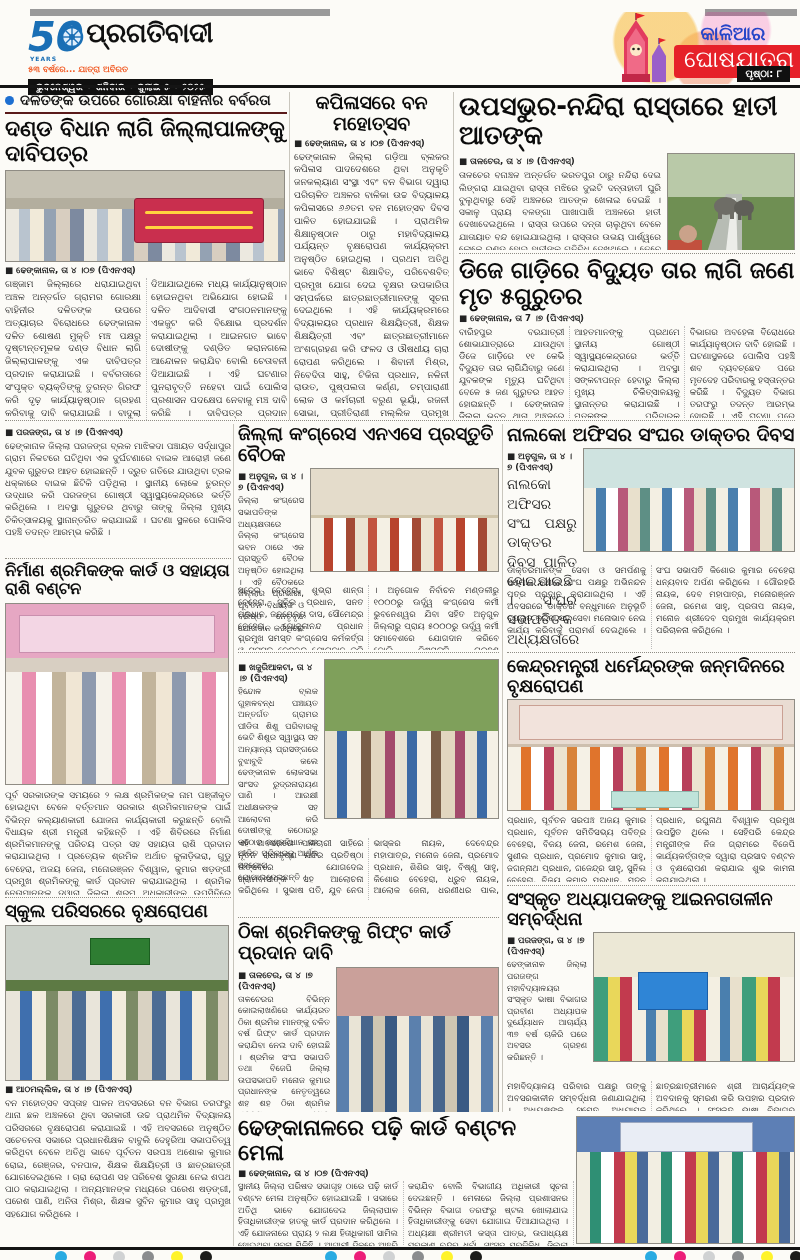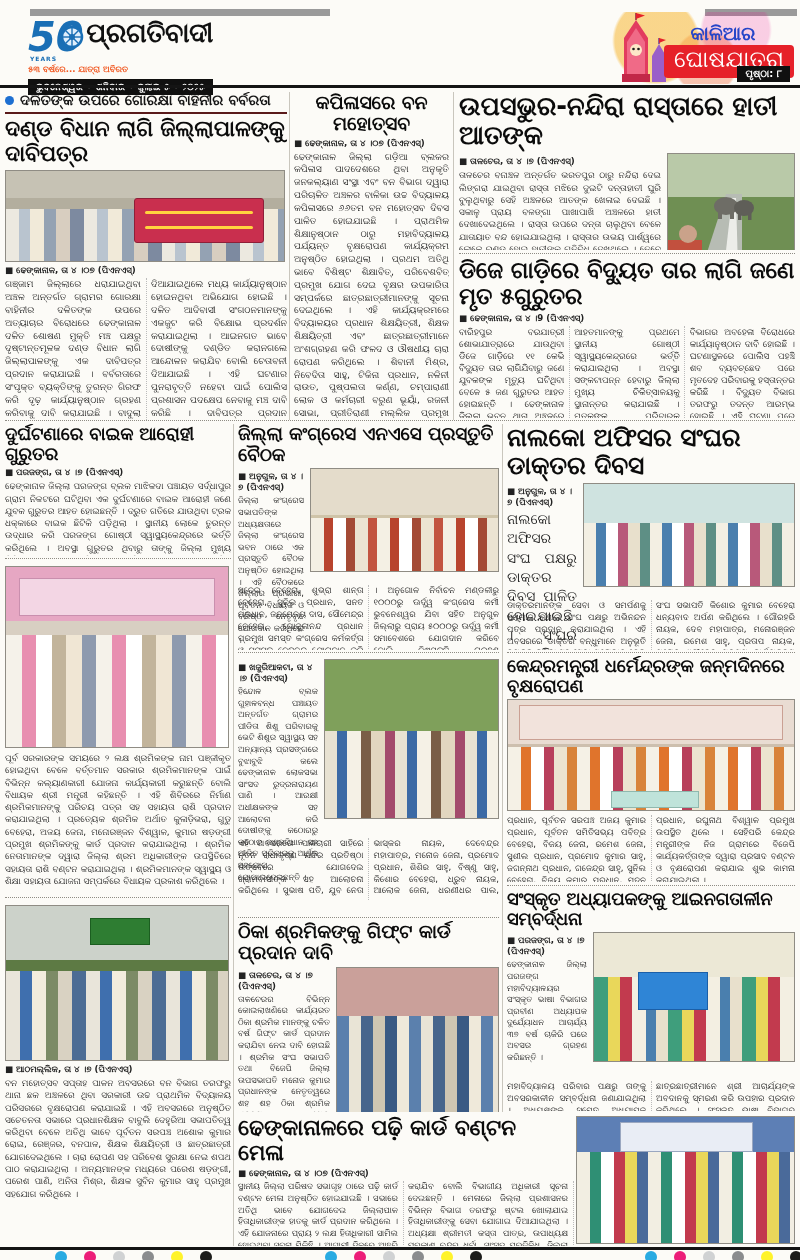--- a/index.html
+++ b/index.html
@@ -89,21 +89,21 @@
       <rect x="26" y="62" width="28" height="8" fill="#c22748"></rect>
       <polygon points="56,70 56,44 63,32 70,44 70,70" fill="#9a5fc9"></polygon>
       <line x1="40" y1="8" x2="40" y2="1" stroke="#8e1f38" stroke-width="1.5"></line>
       <polygon points="40,1 49,3.5 40,7" fill="#e62129"></polygon>
       <line x1="63" y1="32" x2="63" y2="26" stroke="#6d3f93" stroke-width="1.5"></line>
       <polygon points="63,26 70,28 63,31" fill="#e62129"></polygon>
       <circle cx="40" cy="38" r="6" fill="#fde8c8"></circle>
         <circle cx="37.5" cy="37" r="1.3" fill="#1c1c1c"></circle>
       <circle cx="42.5" cy="37" r="1.3" fill="#1c1c1c"></circle>
     </svg>
-    <div style="position:absolute;left:68px;top:10px;width:118px;text-align:center">
+    <div style="position:absolute;left:78px;top:10px;width:118px;text-align:center">
       <div class="fword1">କାଳିଆର</div>
       <div class="fword2">ଘୋଷଯାତ୍ରା</div>
     </div>
     <div class="pagelab">ପୃଷ୍ଠା: ୮</div>
   </div>
 
   <div class="rule" style="top:85px;height:3px"></div>
 
   <div class="art" style="left:5px;top:92px;width:282px;height:328px">
     <div class="kick">
@@ -155,46 +155,47 @@
           <circle cx="20" cy="80" r="9" fill="#caa28a"></circle>
         </svg>
       </div>
     </div>
   </div>
 
   <div class="hdot" style="left:459px;top:253px;width:336px"></div>
 
   <div class="art" style="left:459px;top:258px;width:336px;height:160px">
     <h2 class="h" style="font-size:23px">ଡିଜେ ଗାଡ଼ିରେ ବିଦ୍ୟୁତ ତାର ଲାଗି ଜଣେ ମୃତ ୫ଗୁରୁତର</h2>
-    <div class="dl">■ ଢେଙ୍କାନାଳ, ତା ୪ ।9 (ପିଏନଏସ୍)</div>
+    <div class="dl">■ ଢେଙ୍କାନାଳ, ତା 7 ।୭ (ପିଏନଏସ୍)</div>
     <div class="body cols3" style="height:112px;font-size:8.8px">ବାରିହପୁର ବରଯାତ୍ରୀ ଶୋଭାଯାତ୍ରାରେ ଯାଉଥିବା ଡିଜେ ଗାଡ଼ିରେ ୧୧ କେଭି ବିଦ୍ୟୁତ ତାର ଲାଗିଯିବାରୁ ଜଣେ ଯୁବକଙ୍କ ମୃତ୍ୟୁ ଘଟିଥିବା ବେଳେ ୫ ଜଣ ଗୁରୁତର ଆହତ ହୋଇଛନ୍ତି । ଢେଙ୍କାନାଳ ଜିଲ୍ଲା ଭୁବନ ଥାନା ଅଞ୍ଚଳରେ ଏହି ଦୁର୍ଘଟଣା ଘଟିଛି । ଗୁରୁତର ଆହତମାନଙ୍କୁ ପ୍ରଥମେ ସ୍ଥାନୀୟ ଗୋଷ୍ଠୀ ସ୍ୱାସ୍ଥ୍ୟକେନ୍ଦ୍ରରେ ଭର୍ତ୍ତି କରାଯାଇଥିଲା । ଅବସ୍ଥା ସଙ୍କଟାପନ୍ନ ହେବାରୁ ଜିଲ୍ଲା ମୁଖ୍ୟ ଚିକିତ୍ସାଳୟକୁ ସ୍ଥାନାନ୍ତର କରାଯାଇଛି । ମୃତକଙ୍କ ପରିବାରକୁ କ୍ଷତିପୂରଣ ଦେବା ସହ ବିଦ୍ୟୁତ ବିଭାଗର ଅବହେଳା ବିରୋଧରେ କାର୍ଯ୍ୟାନୁଷ୍ଠାନ ଦାବି ହୋଇଛି । ଘଟଣାସ୍ଥଳରେ ପୋଲିସ ପହଞ୍ଚି ଶବ ବ୍ୟବଚ୍ଛେଦ ପରେ ମୃତଦେହ ପରିବାରକୁ ହସ୍ତାନ୍ତର କରିଛି । ବିଦ୍ୟୁତ ବିଭାଗ ତରଫରୁ ତଦନ୍ତ ଆରମ୍ଭ ହୋଇଛି । ଏହି ଘଟଣା ପରେ ଶୋଭାଯାତ୍ରାରେ ଡିଜେ ଗାଡ଼ି ଚଳାଚଳ ଉପରେ ପ୍ରଶ୍ନ ଉଠିଛି । ଏଭଳି ଘଟଣା ଠାବ କରି ତୁରନ୍ତ ପଦକ୍ଷେପ ନେବାକୁ ସ୍ଥାନୀୟ ଲୋକେ ଦାବି କରିଛନ୍ତି ।</div>
   </div>
 
   <div class="hdot" style="left:5px;top:420px;width:790px"></div>
 
   <div class="art" style="left:5px;top:424px;width:226px;height:132px">
-    <h2 class="h" style="font-size:18px">ଦୁର୍ଘଟଣାରେ ବାଇକ ଆରୋହୀ ଗୁରୁତର</h2>
     <div class="dl">■ ପରଜଙ୍ଗ, ତା ୪ ।୭ (ପିଏନଏସ୍)</div>
     <div class="body" style="height:90px;font-size:8.9px">ଢେଙ୍କାନାଳ ଜିଲ୍ଲା ପରଜଙ୍ଗ ବ୍ଲକ ମାଝିକଦା ପଞ୍ଚାୟତ ସର୍ଦ୍ଧାପୁର ଗ୍ରାମ ନିକଟରେ ଘଟିଥିବା ଏକ ଦୁର୍ଘଟଣାରେ ବାଇକ ଆରୋହୀ ଜଣେ ଯୁବକ ଗୁରୁତର ଆହତ ହୋଇଛନ୍ତି । ଦ୍ରୁତ ଗତିରେ ଯାଉଥିବା ଟ୍ରକ ଧକ୍କାରେ ବାଇକ ଛିଟିକି ପଡ଼ିଥିଲା । ସ୍ଥାନୀୟ ଲୋକେ ତୁରନ୍ତ ଉଦ୍ଧାର କରି ପରଜଙ୍ଗ ଗୋଷ୍ଠୀ ସ୍ୱାସ୍ଥ୍ୟକେନ୍ଦ୍ରରେ ଭର୍ତ୍ତି କରିଥିଲେ । ଅବସ୍ଥା ଗୁରୁତର ଥିବାରୁ ତାଙ୍କୁ ଜିଲ୍ଲା ମୁଖ୍ୟ ଚିକିତ୍ସାଳୟକୁ ସ୍ଥାନାନ୍ତରିତ କରାଯାଇଛି । ଘଟଣା ସ୍ଥଳରେ ପୋଲିସ ପହଞ୍ଚି ତଦନ୍ତ ଆରମ୍ଭ କରିଛି ।</div>
   </div>
 
   <div class="hdot" style="left:5px;top:558px;width:226px"></div>
 
   <div class="art" style="left:5px;top:562px;width:226px;height:333px">
+    <h2 class="h" style="font-size:16.5px">ନିର୍ମାଣ ଶ୍ରମିକଙ୍କ କାର୍ଡ ଓ ସହାୟତା ରାଶି ବଣ୍ଟନ</h2>
     <div class="photo" style="width:224px;height:182px;margin-top:4px;
          background:linear-gradient(180deg,#e6a7c3 0 30%,#d8cfc2 30% 100%)">
       <div style="position:absolute;left:6%;top:6%;right:6%;height:20%;background:#f3d6e4;border:1px solid #c98fae"></div>
       <div class="crowd" style="height:62%;background:repeating-linear-gradient(90deg,#f5f2ea 0 16px,#e88fb0 16px 30px,#ffffff 30px 46px,#c2b49b 46px 60px,#f0e6d4 60px 76px,#8e9aae 76px 90px)"></div>
     </div>
     <div class="body" style="height:136px;margin-top:4px;font-size:8.9px">ପୂର୍ବ ସରକାରଙ୍କ ସମୟରେ ୨ ଲକ୍ଷ ଶ୍ରମିକଙ୍କ ନାମ ପଞ୍ଜୀକୃତ ହୋଇଥିବା ବେଳେ ବର୍ତ୍ତମାନ ସରକାର ଶ୍ରମିକମାନଙ୍କ ପାଇଁ ବିଭିନ୍ନ କଲ୍ୟାଣକାରୀ ଯୋଜନା କାର୍ଯ୍ୟକାରୀ କରୁଛନ୍ତି ବୋଲି ବିଧାୟକ ଶ୍ରୀ ମନ୍ତ୍ରୀ କହିଛନ୍ତି । ଏହି ଶିବିରରେ ନିର୍ମାଣ ଶ୍ରମିକମାନଙ୍କୁ ପରିଚୟ ପତ୍ର ସହ ସହାୟତା ରାଶି ପ୍ରଦାନ କରାଯାଇଥିଲା । ପ୍ରତ୍ୟେକ ଶ୍ରମିକ ଅର୍ଥାତ କୁଳାଡ଼ିଭରା, ଗୁଡୁ ବେହେରା, ଅଜୟ ଜେନା, ମନୋରଞ୍ଜନ ବିଶ୍ୱାଳ, କୁମାର ଷଡ଼ଙ୍ଗୀ ପ୍ରମୁଖ ଶ୍ରମିକଙ୍କୁ କାର୍ଡ ପ୍ରଦାନ କରାଯାଇଥିଲା । ଶ୍ରମିକ ନେତାମାନଙ୍କ ଦ୍ୱାରା ଜିଲ୍ଲା ଶ୍ରମ ଅଧିକାରୀଙ୍କ ଉପସ୍ଥିତିରେ ସହାୟତା ରାଶି ବଣ୍ଟନ କରାଯାଇଥିଲା । ଶ୍ରମିକମାନଙ୍କ ସ୍ୱାସ୍ଥ୍ୟ ଓ ଶିକ୍ଷା ସହାୟତା ଯୋଜନା ସମ୍ପର୍କରେ ବିଧାୟକ ପ୍ରକାଶ କରିଥିଲେ ।</div>
   </div>
 
   <div class="hdot" style="left:5px;top:897px;width:226px"></div>
 
   <div class="art" style="left:5px;top:901px;width:226px;height:344px">
+    <h2 class="h" style="font-size:18px">ସ୍କୁଲ ପରିସରରେ ବୃକ୍ଷରୋପଣ</h2>
     <div class="photo" style="width:224px;height:156px;margin-top:4px;
          background:linear-gradient(180deg,#ccd2ca 0 35%,#5d7a44 35% 100%)">
       <div class="sign" style="left:38%;top:8%;width:26%;height:16%"></div>
       <div class="crowd" style="height:58%;background:repeating-linear-gradient(90deg,#e9e5da 0 14px,#3f6fae 14px 26px,#f2ecdd 26px 40px,#7c8b66 40px 52px,#d9d2c2 52px 66px,#4c6c94 66px 80px)"></div>
     </div>
     <div class="dl">■ ଆଠମଲ୍ଲିକ, ତା ୪ ।୭ (ପିଏନଏସ୍)</div>
     <div class="body" style="height:146px;font-size:8.9px">ବନ ମହୋତ୍ସବ ସପ୍ତାହ ପାଳନ ଅବସରରେ ବନ ବିଭାଗ ତରଫରୁ ଥାନା ଛକ ଅଞ୍ଚଳରେ ଥିବା ସରକାରୀ ଉଚ୍ଚ ପ୍ରାଥମିକ ବିଦ୍ୟାଳୟ ପରିସରରେ ବୃକ୍ଷରୋପଣ କରାଯାଇଛି । ଏହି ଅବସରରେ ଅନୁଷ୍ଠିତ ସଚେତନତା ସଭାରେ ପ୍ରଧାନଶିକ୍ଷକ ବାବୁଲି ଦେହୁରିଆ ସଭାପତିତ୍ୱ କରିଥିବା ବେଳେ ଅତିଥି ଭାବେ ପୂର୍ବତନ ସରପଞ୍ଚ ଅଶୋକ କୁମାର ରୋଇ, ରେଞ୍ଜର, ବନପାଳ, ଶିକ୍ଷକ ଶିକ୍ଷୟିତ୍ରୀ ଓ ଛାତ୍ରଛାତ୍ରୀ ଯୋଗଦେଇଥିଲେ । ଚାରା ରୋପଣ ସହ ପରିବେଶ ସୁରକ୍ଷା ନେଇ ଶପଥ ପାଠ କରାଯାଇଥିଲା । ଅନ୍ୟମାନଙ୍କ ମଧ୍ୟରେ ପରେଶ ଷଡ଼ଙ୍ଗୀ, ପରେଶ ପାଣି, ଅନିତା ମିଶ୍ର, ଶିକ୍ଷକ ସୁବିନ କୁମାର ସାହୁ ପ୍ରମୁଖ ସହଯୋଗ କରିଥିଲେ ।</div>
   </div>
 
   <div class="vd" style="left:233px;top:424px;height:822px"></div>
@@ -242,21 +243,21 @@
       <div class="photo" style="flex:1;height:152px;
            background:linear-gradient(180deg,#caa09a 0 32%,#b7b3a6 32% 100%)">
         <div class="crowd" style="height:68%;background:repeating-linear-gradient(90deg,#5b80ad 0 12px,#e9e4d6 12px 24px,#47658c 24px 36px,#cfc6b2 36px 48px,#3a5a84 48px 60px,#efe9da 60px 72px)"></div>
       </div>
     </div>
   </div>
 
   <div class="vd" style="left:502px;top:424px;height:688px"></div>
 
   <div class="art" style="left:507px;top:424px;width:288px;height:226px">
-    <h2 class="h" style="font-size:25px">ନାଲକୋ ଅଫିସର ସଂଘର ଡାକ୍ତର ଦିବସ</h2>
+    <h2 class="h" style="font-size:19px">ନାଲକୋ ଅଫିସର ସଂଘର ଡାକ୍ତର ଦିବସ</h2>
     <div class="row" style="margin-top:3px">
       <div class="leftcol" style="width:70px">
         <div class="dl">■ ଅନୁଗୁଳ, ତା ୪ ।୭ (ପିଏନଏସ୍)</div>
         <div class="body" style="height:86px;font-size:14px">ନାଲକୋ ଅଫିସର ସଂଘ ପକ୍ଷରୁ ଡାକ୍ତର ଦିବସ ପାଳିତ ହୋଇଯାଇଛି । ସଂଘର ସଭାପତିଙ୍କ ଅଧ୍ୟକ୍ଷତାରେ ଅନୁଷ୍ଠିତ ଉତ୍ସବରେ ନାଲକୋ ମେଡିକାଲର ଡାକ୍ତରମାନଙ୍କୁ ସମ୍ବର୍ଦ୍ଧିତ କରାଯାଇଥିଲା ।</div>
       </div>
       <div class="photo" style="flex:1;height:104px;
            background:linear-gradient(180deg,#cfe3e0 0 40%,#d9d2bd 40% 100%)">
         <div class="crowd" style="height:62%;background:repeating-linear-gradient(90deg,#f3efe3 0 12px,#4a7fae 12px 22px,#ffffff 22px 34px,#b8597a 34px 44px,#e8e0cc 44px 56px,#5e8f85 56px 66px)"></div>
       </div>
     </div>

